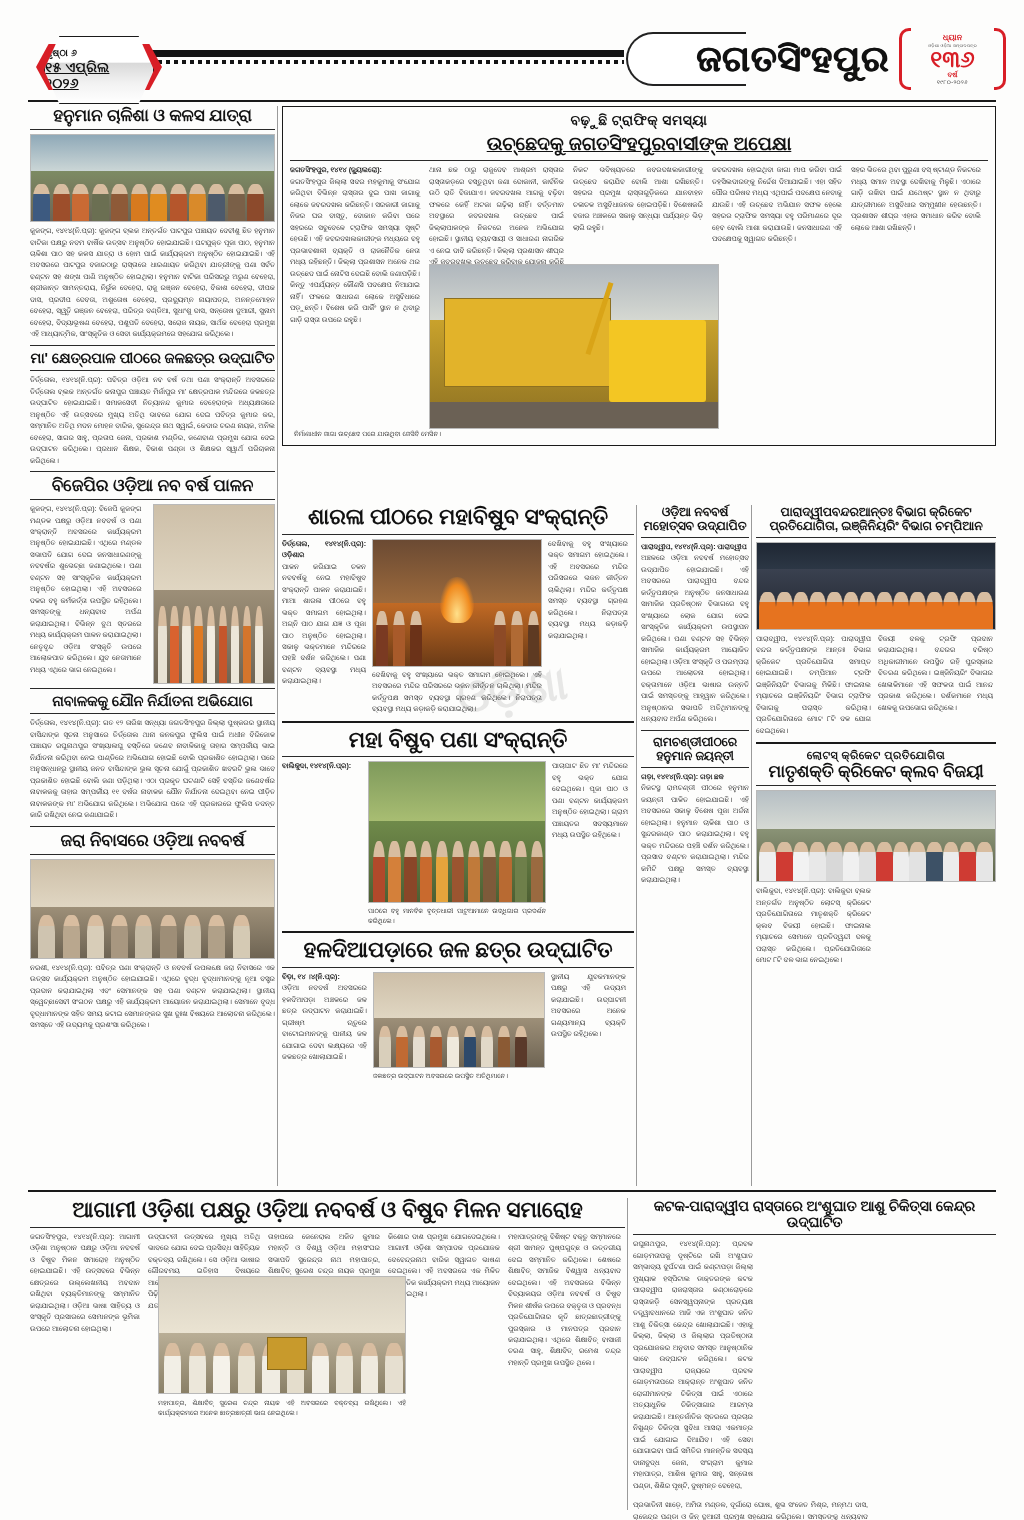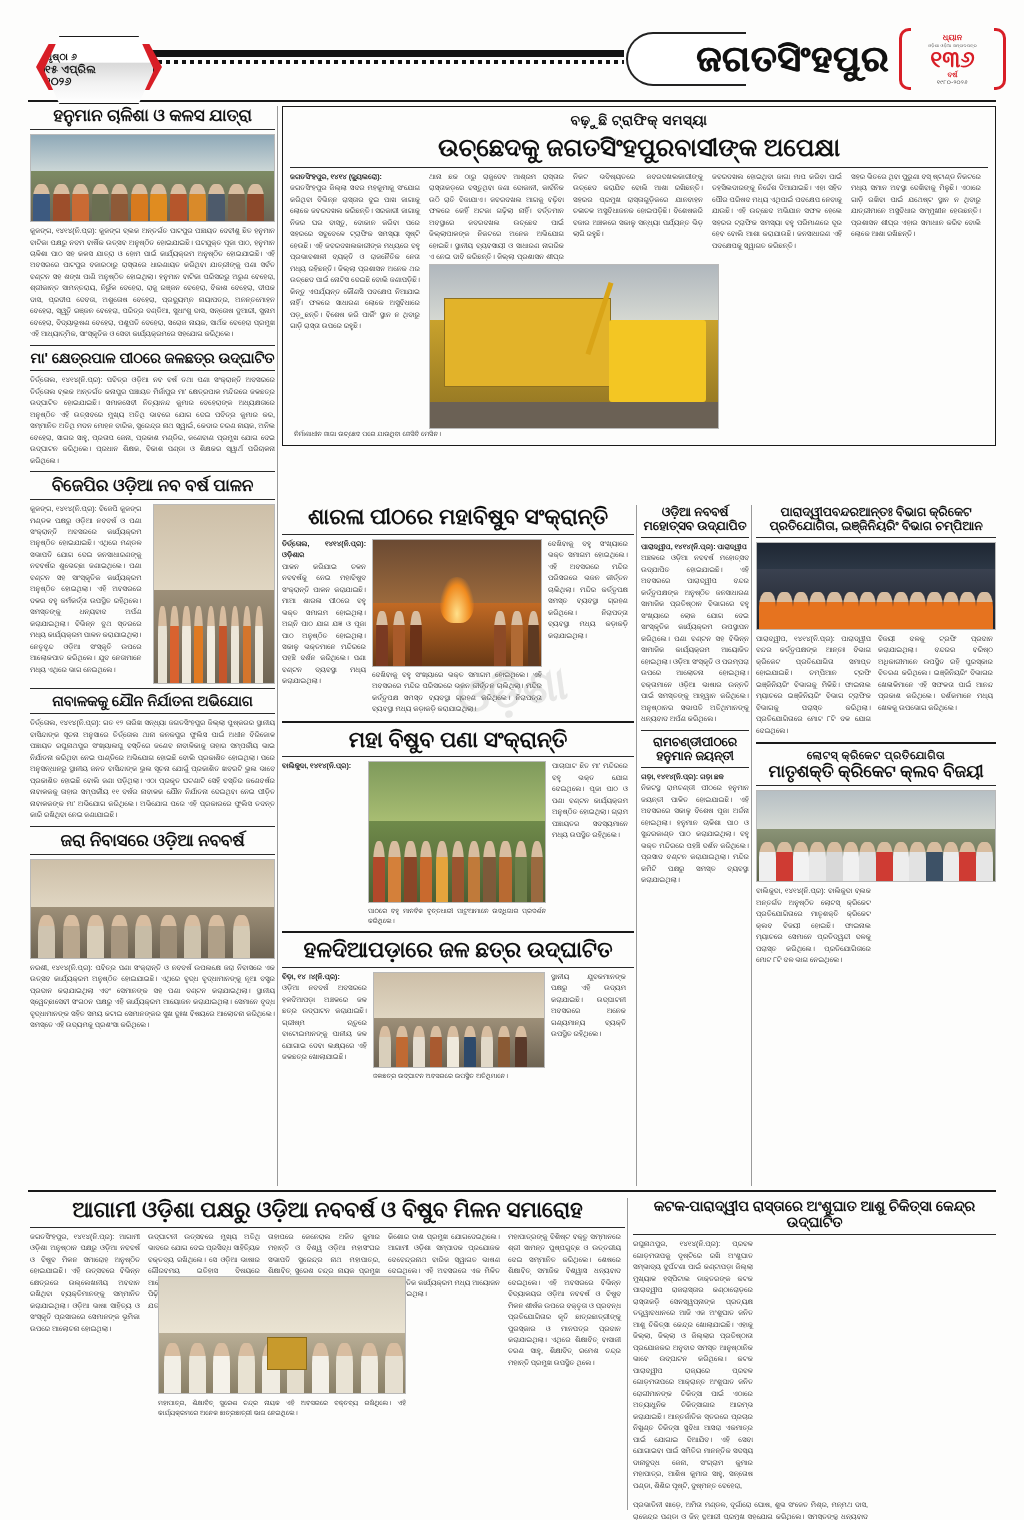--- a/index.html
+++ b/index.html
@@ -45,21 +45,21 @@
     border: 1.4px solid #1a1a1a;
     clip-path: polygon(14% 0%, 86% 0%, 100% 50%, 86% 100%, 14% 100%, 0% 50%);
     display: flex; flex-direction: column;
     justify-content: center;
     line-height: 1.15;
   }
   .date-badge .dl {
     font-size: 9.5px; color: #111; font-weight: bold;
     letter-spacing: .2px; white-space: nowrap;
   }
-  .date-badge .dl.big { font-size: 11px; }
+  .date-badge .dl.big { font-size: 14px; text-decoration: underline; }
 
   .rule-bar {
     position: absolute;
     left: 150px; top: 50px; right: 400px;
     height: 17px;
   }
   .rule-bar .thick {
     position: absolute; left: 0; top: 0; right: 0; height: 7px;
     background: #141414;
   }
@@ -114,21 +114,21 @@
   .edition-mark .em-years { font-size: 5.5px; color:#222; letter-spacing:.4px;}
 
   
   .hl {
     font-weight: bold;
     color: #111;
     text-align: center;
     line-height: 1.12;
     letter-spacing: -0.2px;
   }
-  .hl-xl { font-size: 25px; }
+  .hl-xl { font-size: 19px; text-decoration: underline; }
   .hl-lg { font-size: 22px; }
   .hl-md { font-size: 17px; }
   .hl-sm { font-size: 14.5px; }
   .hl-xs { font-size: 12.5px; }
   .kicker {
     font-size: 14px; font-weight: bold; text-align: center;
     color: #111; letter-spacing: .4px;
   }
 
   .body-txt {

